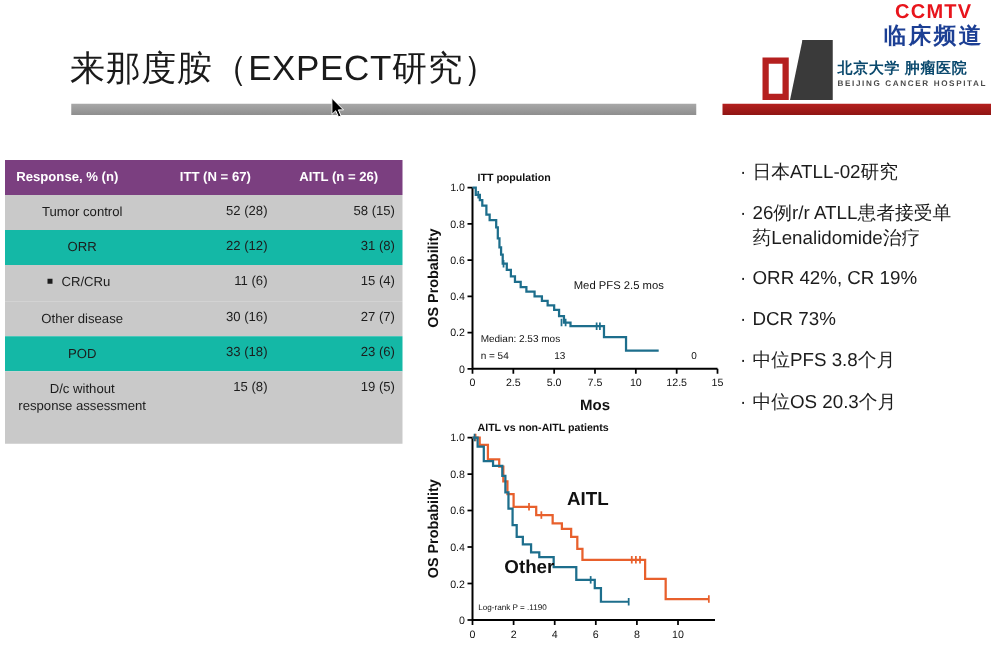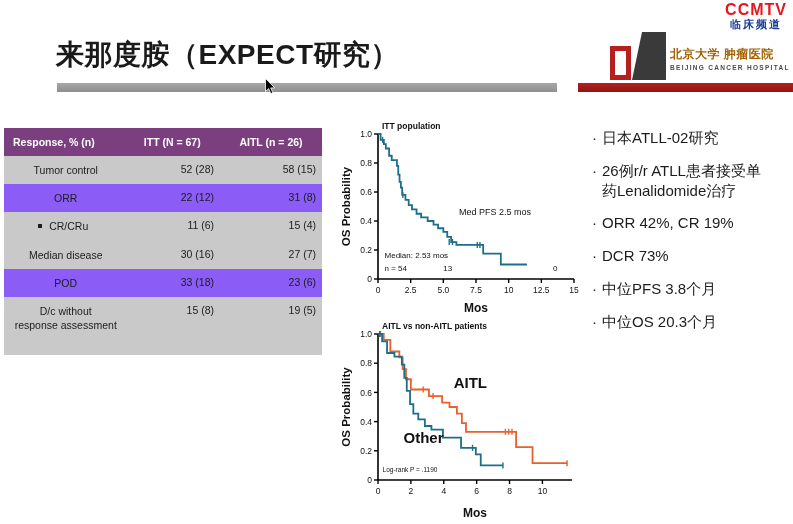--- a/index.html
+++ b/index.html
@@ -15,21 +15,21 @@
     font-family: "Liberation Sans", sans-serif;
     color: #222;
   }
 
   
   #slide-title {
     position: absolute;
     left: 56px;
     top: 36px;
     font-size: 28px;
-    font-weight: 700;
+    font-weight: 400;
     letter-spacing: 0.5px;
     color: #1a1a1a;
     white-space: nowrap;
   }
   #title-rule {
     position: absolute;
     left: 57px;
     top: 83px;
     width: 500px;
     height: 9px;
@@ -52,21 +52,21 @@
     text-align: center;
     line-height: 1.05;
   }
   #ccmtv-logo .ccmtv-main {
     font-size: 16px;
     font-weight: bold;
     color: #e8151c;
     letter-spacing: 1px;
   }
   #ccmtv-logo .ccmtv-sub {
-    font-size: 11px;
+    font-size: 18px;
     font-weight: bold;
     color: #1c3f94;
     letter-spacing: 2px;
   }
 
   
   #hospital-logo {
     position: absolute;
     left: 610px;
     top: 32px;
@@ -96,21 +96,21 @@
     position: absolute;
     left: 5px; top: 19px;
     width: 11px; height: 24px;
     background: #ffffff;
   }
   #hospital-logo .cn-name {
     position: absolute;
     left: 60px; top: 14px;
     font-size: 12px;
     font-weight: bold;
-    color: #a16207;
+    color: #0c4a6e;
     white-space: nowrap;
     letter-spacing: 0.5px;
   }
   #hospital-logo .en-name {
     position: absolute;
     left: 60px; top: 32px;
     font-size: 6.5px;
     font-weight: bold;
     color: #4a4a4a;
     letter-spacing: 1.3px;
@@ -154,32 +154,32 @@
     vertical-align: top;
   }
   #response-table td.lbl {
     text-align: center;
     padding-left: 9px;
     white-space: pre-line;
     line-height: 1.35;
   }
   #response-table td.lbl.indent { padding-left: 4px; }
   #response-table tr.band-a td { background: #c9c9c9; }
-  #response-table tr.band-b td { background: #8b5cf6; }
+  #response-table tr.band-b td { background: #14b8a6; }
   #response-table tr.tall td { height: 44px; margin-top: 47px; }
   .sq-bullet {
     display: inline-block;
     width: 4px; height: 4px;
     background: #1c1c1c;
     margin-right: 7px;
     vertical-align: 2px;
   }
 
   
-  .chart-block { position: absolute; }
+  .chart-block { position: absolute; margin-top: 16px; }
   #chart-itt  { left: 340px; top: 118px;  width: 240px; height: 195px; }
   #chart-aitl { left: 340px; top: 318px;  width: 240px; height: 200px; }
   .chart-block svg { display: block; }
 
   
   #bullet-list {
     position: absolute;
     left: 592px;
     top: 128px;
     width: 215px;
@@ -247,21 +247,21 @@
         <td class="lbl">ORR</td>
         <td>22 (12)</td>
         <td>31 (8)</td>
       </tr>
       <tr class="band-a">
         <td class="lbl indent"><span class="sq-bullet"></span>CR/CRu</td>
         <td>11 (6)</td>
         <td>15 (4)</td>
       </tr>
       <tr class="band-a">
-        <td class="lbl">Median disease</td>
+        <td class="lbl">Other disease</td>
         <td>30 (16)</td>
         <td>27 (7)</td>
       </tr>
       <tr class="band-b">
         <td class="lbl">POD</td>
         <td>33 (18)</td>
         <td>23 (6)</td>
       </tr>
       <tr class="band-a tall">
         <td class="lbl">D/c without

